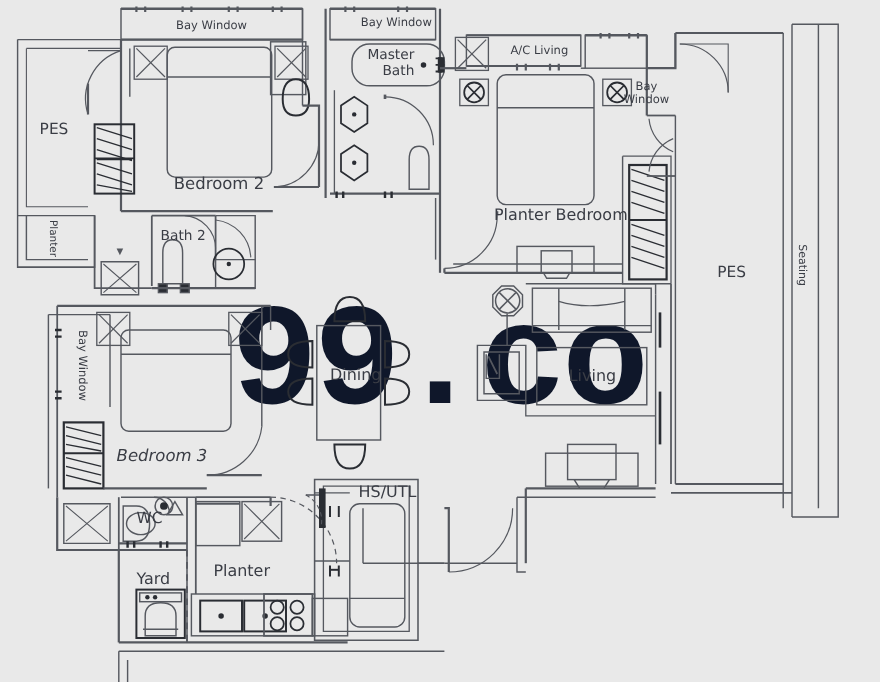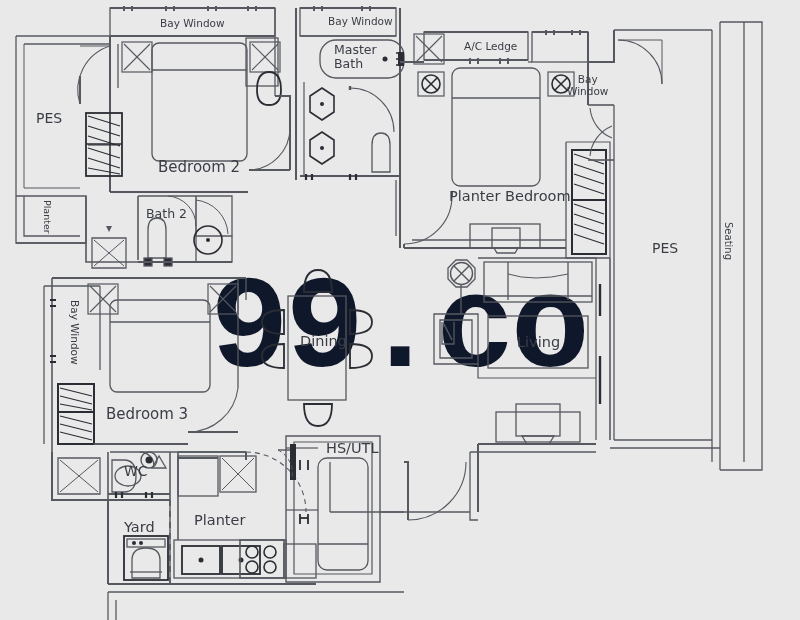--- a/index.html
+++ b/index.html
@@ -393,31 +393,31 @@
       <path d="M278 450 A 26 26 0 0 1 292 478" stroke-width="1" stroke-dasharray="4 3"></path>
 
       <path d="M404 512 L470 512"></path>
       <path d="M380 512 L404 512"></path>
     </g>
   </svg>
 
   <div class="lbl" style="left:36px;top:110px;font-size:14px;">PES</div>
   <div class="lbl" style="left:160px;top:17px;font-size:10.5px;">Bay Window</div>
   <div class="lbl" style="left:328px;top:15px;font-size:10.5px;">Bay Window</div>
-  <div class="lbl" style="left:334px;top:43px;font-size:12.5px;line-height:14px;text-align:left;">Master<br>Bath</div>
-  <div class="lbl" style="left:464px;top:40px;font-size:10.5px;">A/C Ledge</div>
+  <div class="lbl" style="left:334px;top:43px;font-size:12.5px;line-height:14px;text-align:right;">Master<br>Bath</div>
+  <div class="lbl" style="left:464px;top:40px;font-size:10.5px;">A/C Living</div>
   <div class="lbl" style="left:567px;top:38px;font-size:10.5px;line-height:12px;text-align:center;margin-top:35px;">Bay<br>Window</div>
   <div class="lbl" style="left:158px;top:158px;font-size:15px;">Bedroom 2</div>
   <div class="lbl" style="left:449px;top:188px;font-size:14.5px;">Planter Bedroom</div>
   <div class="lbl rot" style="left:53px;top:200px;font-size:9.5px;transform:rotate(90deg);">Planter</div>
   <div class="lbl" style="left:146px;top:206px;font-size:12.5px;">Bath 2</div>
   <div class="lbl" style="left:652px;top:240px;font-size:14px;">PES</div>
   <div class="lbl rot" style="left:734px;top:222px;font-size:10px;transform:rotate(90deg);">Seating</div>
   <div class="lbl rot" style="left:81px;top:300px;font-size:10.5px;transform:rotate(90deg);">Bay Window</div>
   <div class="lbl" style="left:300px;top:333px;font-size:14.5px;text-align:center;">Dining</div>
   <div class="lbl" style="left:517px;top:334px;font-size:14.5px;">Living</div>
-  <div class="lbl" style="left:106px;top:405px;font-size:15px;">Bedroom 3</div>
+  <div class="lbl" style="left:106px;top:405px;font-size:15px;font-style:italic;">Bedroom 3</div>
   <div class="lbl" style="left:326px;top:440px;font-size:14.5px;">HS/UTL</div>
   <div class="lbl" style="left:124px;top:463px;font-size:14px;">WC</div>
   <div class="lbl" style="left:194px;top:512px;font-size:14.5px;">Planter</div>
   <div class="lbl" style="left:124px;top:519px;font-size:14.5px;">Yard</div>
 
 </div>
 
 </body></html>

